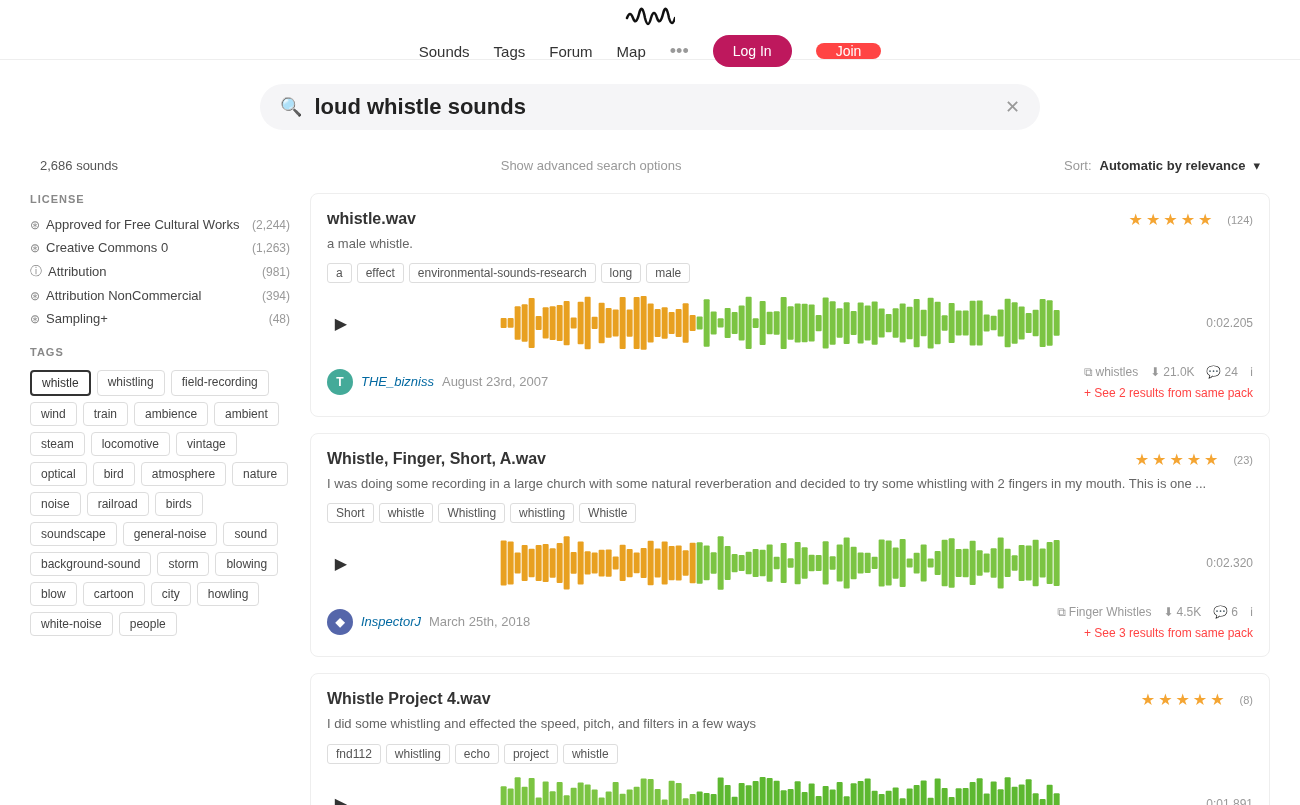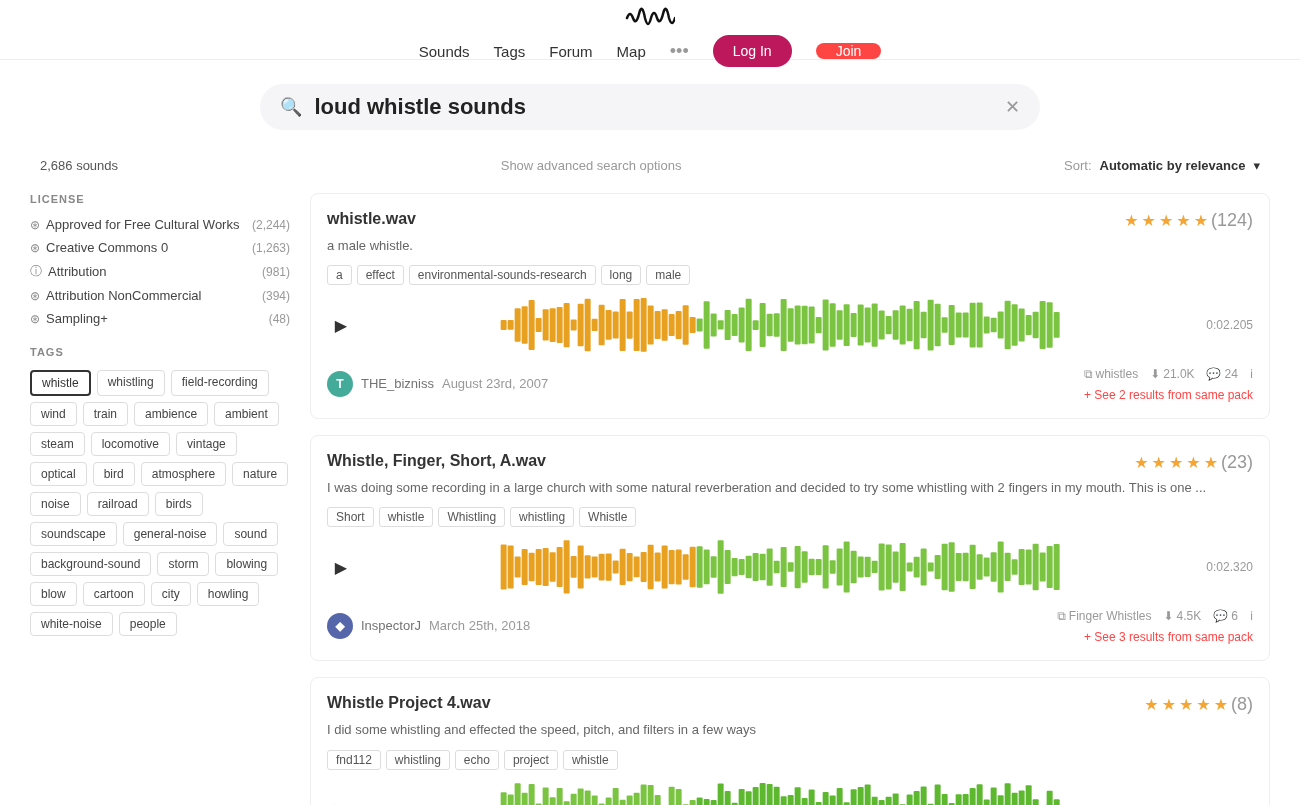--- a/index.html
+++ b/index.html
@@ -47,32 +47,32 @@
     .tag.active { background: #fff; border-color: #333; color: #333; font-weight: 500; border-width: 2px; }
 
     
     .results { flex: 1; padding-top: 10px; }
     .sound-card { border: 1px solid #eee; border-radius: 8px; padding: 16px; margin-bottom: 16px; }
     .sound-header { display: flex; justify-content: space-between; align-items: flex-start; margin-bottom: 6px; }
     .sound-title { font-size: 16px; font-weight: 600; color: #333; text-decoration: none; cursor: pointer; }
     .stars { display: flex; align-items: center; gap: 3px; }
     .star { color: #f4a533; font-size: 16px; }
     .star.half { color: #f4a533; }
-    .rating-count { color: #999; font-size: 18px; margin-left: 0; }
+    .rating-count { color: #999; font-size: 11px; margin-left: 12px; }
     .sound-desc { font-size: 13px; color: #666; margin-bottom: 10px; line-height: 1.4; }
     .sound-tags { display: flex; flex-wrap: wrap; gap: 5px; margin-bottom: 10px; }
     .sound-tag { border: 1px solid #ddd; border-radius: 3px; padding: 2px 8px; font-size: 12px; color: #555; cursor: pointer; background: #fff; }
     .waveform-area { display: flex; align-items: center; gap: 10px; margin-bottom: 10px; }
     .play-btn { width: 28px; height: 28px; border-radius: 50%; background: transparent; border: none; cursor: pointer; display: flex; align-items: center; justify-content: center; color: #333; font-size: 16px; flex-shrink: 0; }
     .waveform { flex: 1; height: 60px; position: relative; overflow: hidden; }
     .waveform svg { width: 100%; height: 100%; }
     .sound-duration { font-size: 12px; color: #999; flex-shrink: 0; }
     .user-info { display: flex; align-items: center; gap: 8px; }
     .user-avatar { width: 26px; height: 26px; border-radius: 50%; display: flex; align-items: center; justify-content: center; color: #fff; font-size: 12px; font-weight: 600; flex-shrink: 0; }
-    .username { color: #737373; font-size: 13px; cursor: pointer; }
+    .username { color: #0369a1; font-size: 13px; cursor: pointer; font-style: italic; }
     .upload-date { font-size: 13px; color: #999; }
     .sound-meta { display: flex; align-items: center; gap: 12px; font-size: 12px; color: #999; }
     .pack-name { color: #999; cursor: pointer; }
     .meta-item { display: flex; align-items: center; gap: 3px; }
     .see-more { color: #ff4444; font-size: 12px; cursor: pointer; margin-top: 4px; display: flex; align-items: center; gap: 4px; }
 
     .sound-footer-row { margin-top: 6px; }
     .footer-right { display: flex; flex-direction: column; align-items: flex-end; gap: 2px; }
   </style>
 </head>

